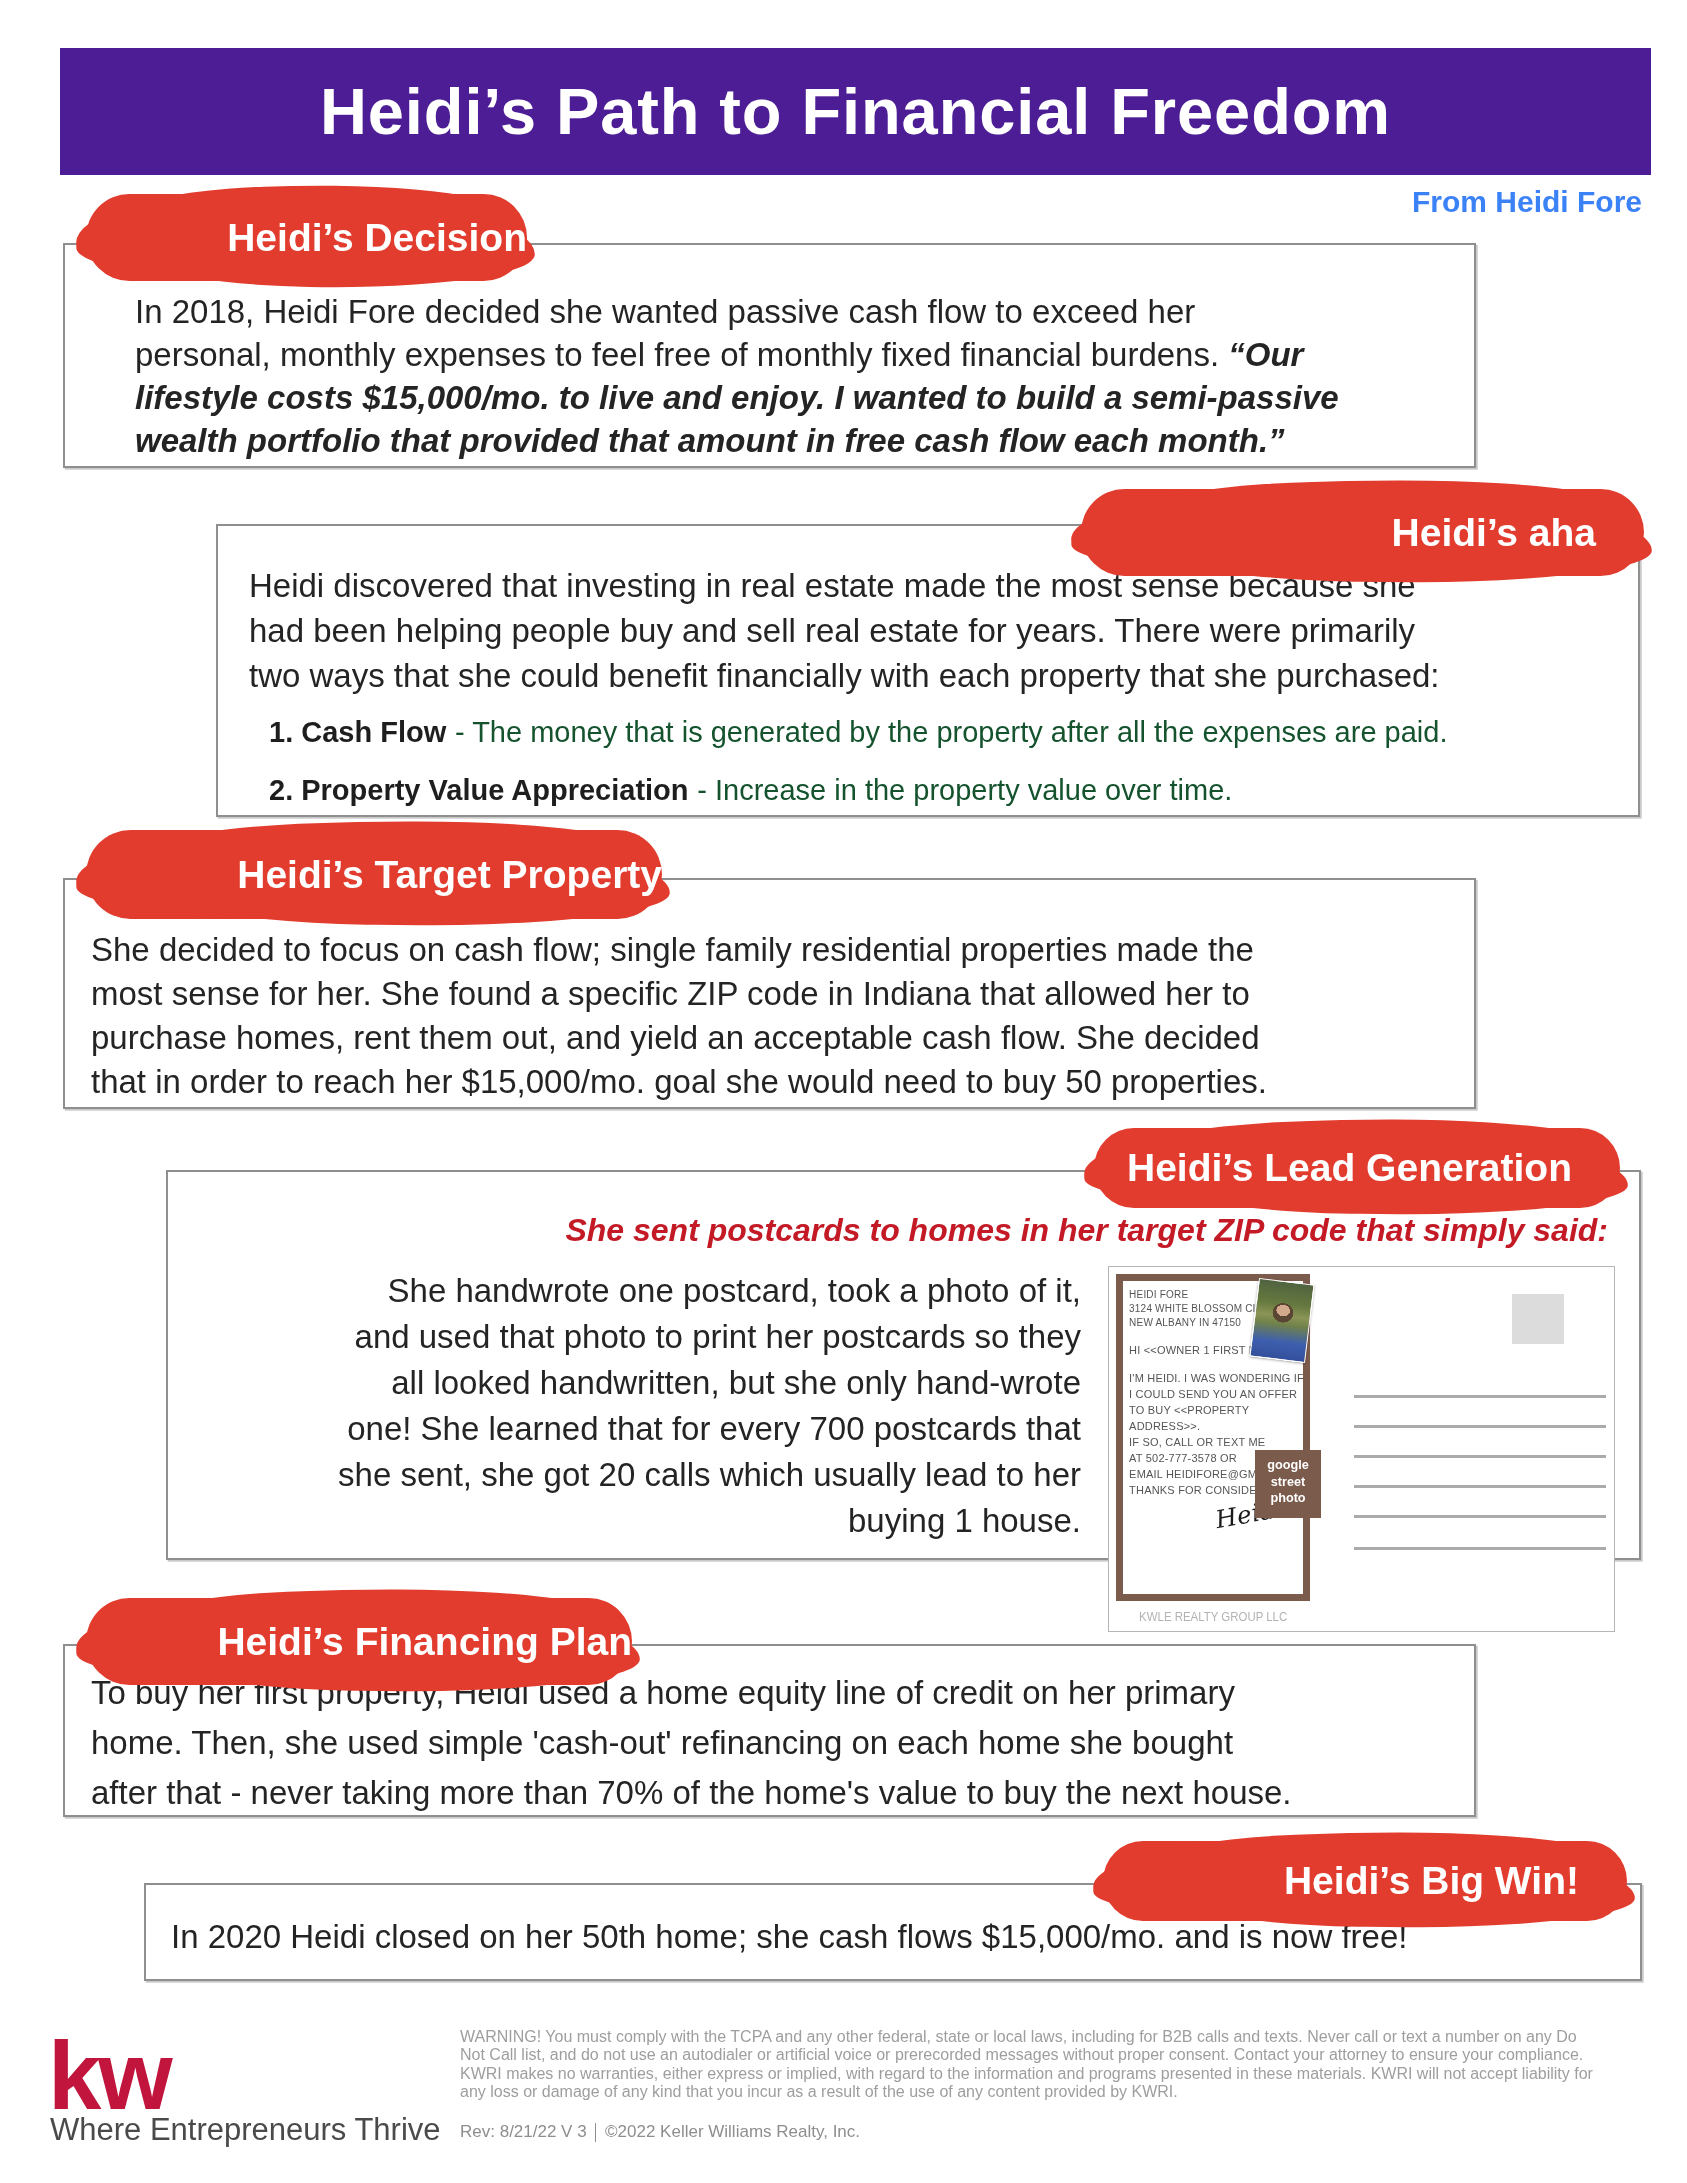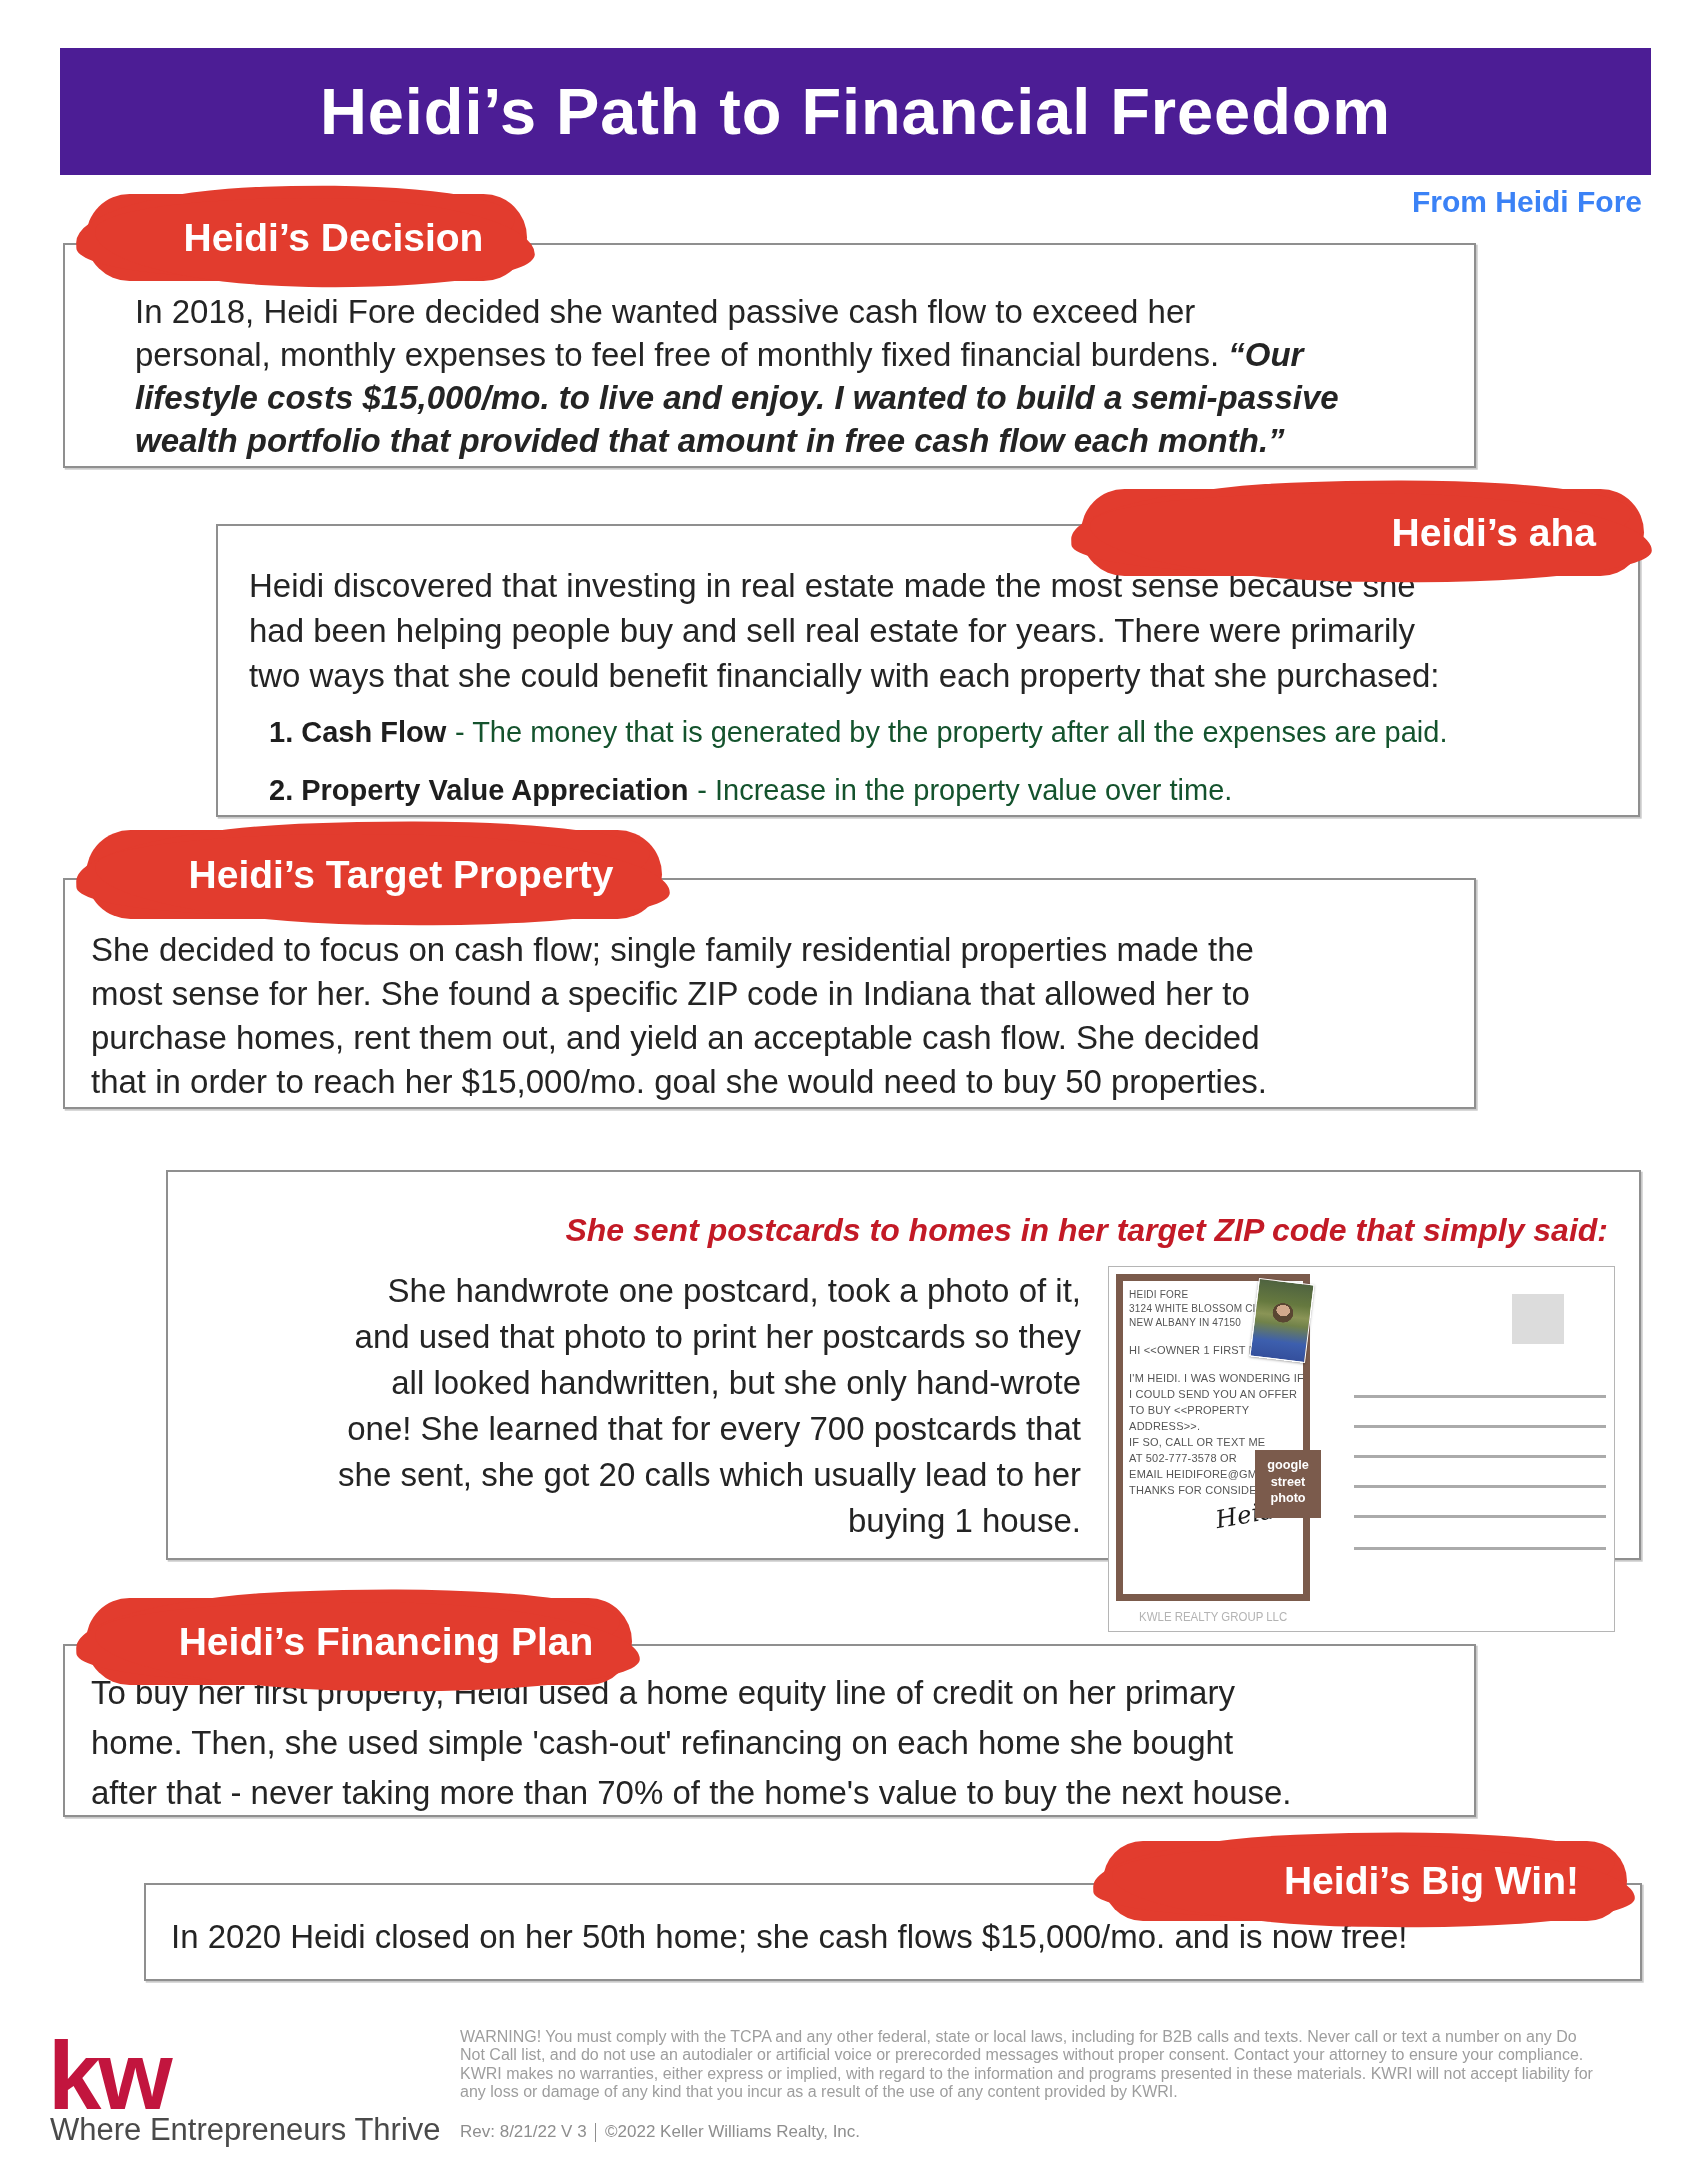--- a/index.html
+++ b/index.html
@@ -38,21 +38,21 @@
     content:""; position:absolute; left:-10.5px; right:12.2px; top:-7.9px; bottom:3.5px;
     background:#e23c2e; border-radius:46% 54% 50% 50% / 60% 44% 62% 40%;
     transform:rotate(-1.4deg); z-index:0;
   }
   .badge::after {
     content:""; position:absolute; left:8.7px; right:-7.9px; top:4.4px; bottom:-6.1px;
     background:#e23c2e; border-radius:55% 45% 52% 48% / 42% 60% 42% 58%;
     transform:rotate(1.1deg); z-index:0;
   }
   .badge > span { position:relative; z-index:2; width:100%; }
-  .badge.left  > span { text-align:center;  padding-left:54px; }
+  .badge.left  > span { text-align:right;  padding-left:54px; }
   .badge.right > span { text-align:right; padding-right:48px; }
   .decision-badge  { left:86px;   top:194px;  width:441px; height:87px; }
   .aha-badge       { left:1081px; top:489px;  width:563px; height:87px; }
   .target-badge    { left:86px;   top:830px;  width:576px; height:89px; }
   .lead-badge      { left:1094px; top:1128px; width:526px; height:80px; }
   .financing-badge { left:86px;   top:1598px; width:546px; height:87px; }
   .bigwin-badge    { left:1103px; top:1841px; width:524px; height:80px; }
   
   .para { position:absolute; z-index:3; font-size:33px; line-height:43px; color:#242424; }
   .para .ln { white-space:nowrap; }
@@ -175,20 +175,23 @@
     <span>Heidi’s Target Property</span>
   </div>
   <div class="para target-para">
     <div class="ln">She decided to focus on cash flow; single family residential properties made the</div>
     <div class="ln">most sense for her. She found a specific ZIP code in Indiana that allowed her to</div>
     <div class="ln">purchase homes, rent them out, and yield an acceptable cash flow. She decided</div>
     <div class="ln">that in order to reach her $15,000/mo. goal she would need to buy 50 properties.</div>
   </div>
 
   <div class="box lead-box"></div>
+  <div class="badge right lead-badge">
+    <span>Heidi’s Lead Generation</span>
+  </div>
   <div class="lead-intro">She sent postcards to homes in her target ZIP code that simply said:</div>
   <div class="lead-para">
     <div class="ln">She handwrote one postcard, took a photo of it,</div>
     <div class="ln">and used that photo to print her postcards so they</div>
     <div class="ln">all looked handwritten, but she only hand-wrote</div>
     <div class="ln">one!  She learned that for every 700 postcards that</div>
     <div class="ln">she sent, she got 20 calls which usually lead to her</div>
     <div class="ln">buying 1 house.</div>
   </div>
 

